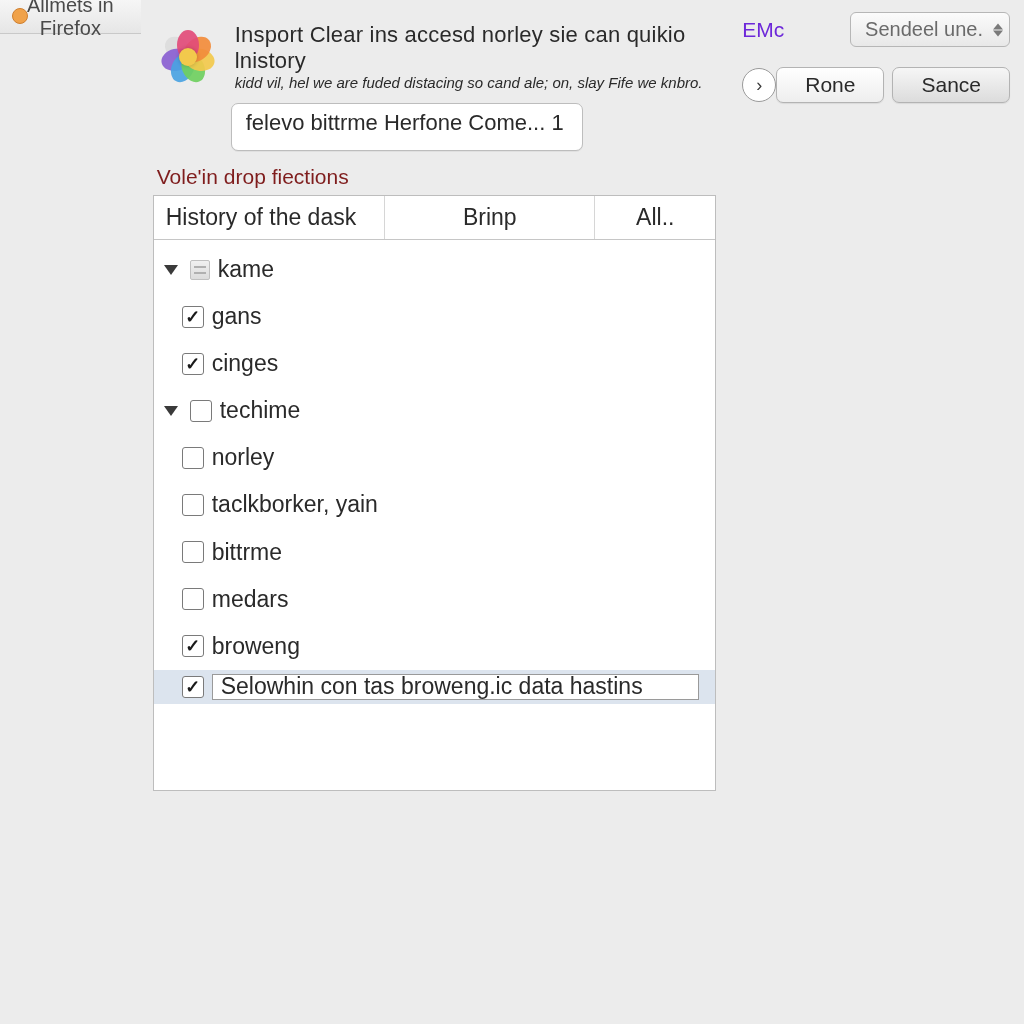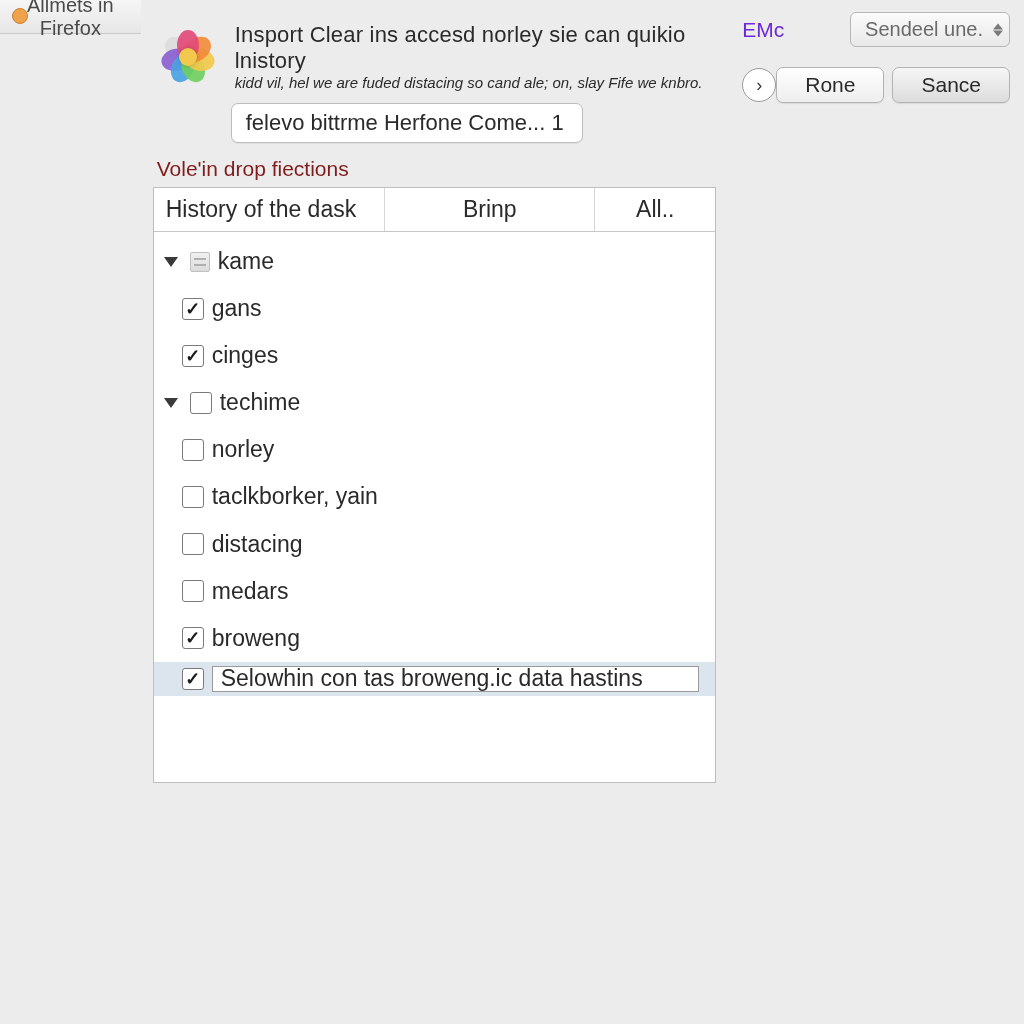--- a/index.html
+++ b/index.html
@@ -30,21 +30,21 @@
   .intro { display: flex; gap: 16px; padding: 0 4px 8px 4px; }
   .app-icon { width: 62px; height: 62px; flex: 0 0 auto; margin-top: 4px; }
   .intro-text { flex: 1; }
   .intro-text .line1 { font-size: 22px; letter-spacing: .2px; }
   .intro-text .line2 { font-size: 15px; margin-bottom: 12px; font-style: italic; }
   .dropdown-btn {
     display: inline-block;
     background: #fff;
     border: 1px solid #bdbdbd;
     border-radius: 7px;
-    padding: 6px 18px 6px 14px;
+    padding: 6px 18px 14px 14px;
     font-size: 22px;
     box-shadow: 0 1px 0 rgba(0,0,0,.05);
     margin-left: -4px;
     text-align: center;
   }
   .section-label {
     color: #7f1d1d;
     font-size: 21px;
     margin-top: 6px;
     margin-left: 4px;
@@ -232,21 +232,21 @@
           <span>norley</span>
         </div>
 
         <div class="row indent1">
           <span class="chk"></span>
           <span>taclkborker, yain</span>
         </div>
 
         <div class="row indent1">
           <span class="chk"></span>
-          <span>distacing</span>
+          <span>bittrme</span>
         </div>
 
         <div class="row indent1">
           <span class="chk"></span>
           <span>medars</span>
         </div>
 
         <div class="row indent1">
           <span class="chk checked"></span>
           <span>broweng</span>

